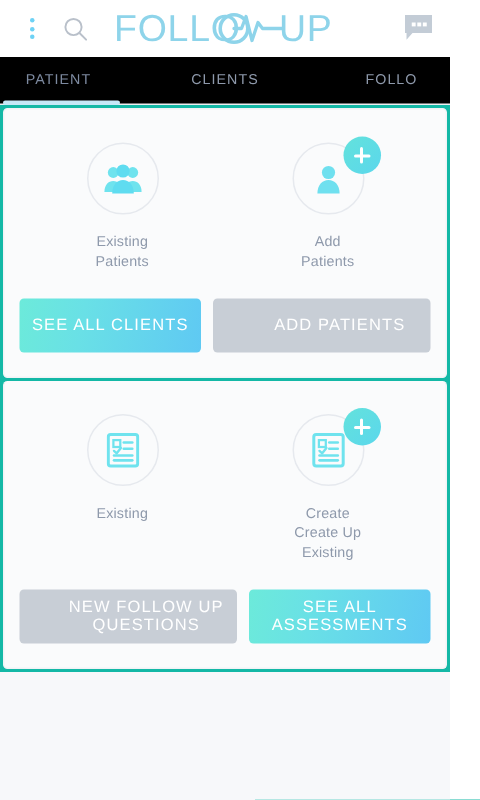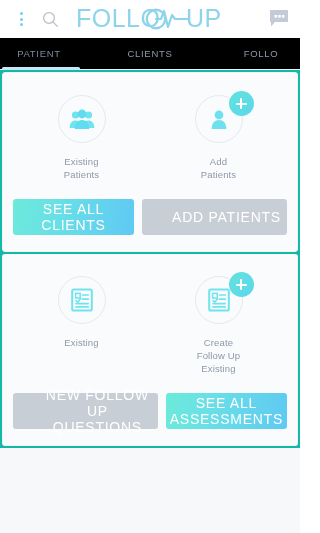--- a/index.html
+++ b/index.html
@@ -199,21 +199,21 @@
     gap: 8px;
     margin-top: 18px;
   }
   .btn {
     flex: 1 1 0;
     height: 36px;
     border-radius: 3px;
     display: flex;
     align-items: center;
     justify-content: center;
-    font-size: 14px;
+    font-size: 11px;
     letter-spacing: 0.75px;
     color: #ffffff;
     cursor: pointer;
     text-align: center;
     padding: 0 4px;
     border: none;
     font-family: "Liberation Sans", sans-serif;
   }
   .btn.primary {
     background: linear-gradient(100deg, #6ceada 0%, #69e0e6 35%, #5fc9f3 100%);
@@ -342,21 +342,21 @@
               <line x1="11.5" y1="11.2" x2="17.2" y2="11.2" stroke="#6fe3ee" stroke-width="1.7" stroke-linecap="round"></line>
               <line x1="5" y1="15.6" x2="17.2" y2="15.6" stroke="#6fe3ee" stroke-width="1.7" stroke-linecap="round"></line>
               <line x1="5" y1="18.9" x2="17.2" y2="18.9" stroke="#6fe3ee" stroke-width="1.7" stroke-linecap="round"></line>
               <rect x="4.6" y="5.4" width="4.6" height="4.6" fill="none" stroke="#6fe3ee" stroke-width="1.5"></rect>
               <path d="M5 12.6 L6.8 14.2 L9.6 10.6" fill="none" stroke="#6fe3ee" stroke-width="1.6" stroke-linecap="round" stroke-linejoin="round"></path>
             </svg>
             <span class="badge"></span>
           </div>
           <div class="caption">
             <div>Create</div>
-            <div>Follow Up</div>
+            <div>Create Up</div>
             <div>Existing</div>
           </div>
         </div>
 
       </div>
 
       <div class="btn-row">
         <button class="btn secondary">NEW FOLLOW UP QUESTIONS</button>
         <button class="btn primary">SEE ALL ASSESSMENTS</button>
       </div>

